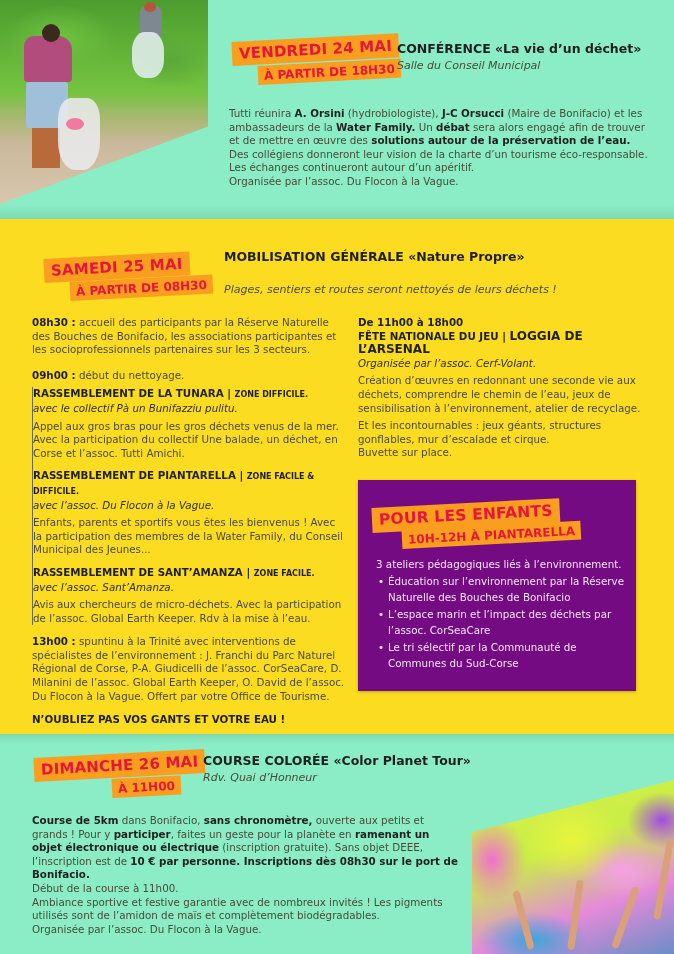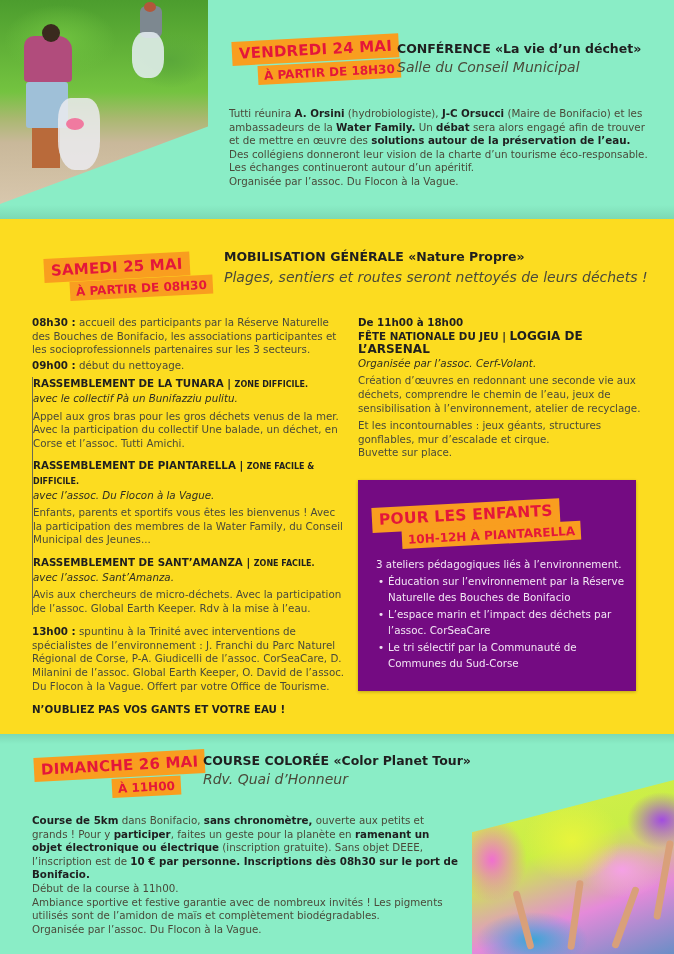--- a/index.html
+++ b/index.html
@@ -30,28 +30,28 @@
   .person2 { position: absolute; left: 140px; top: 6px; width: 22px; height: 32px; background: #7d8890; border-radius: 6px; }
   .person2-head { position: absolute; left: 144px; top: 2px; width: 12px; height: 10px; background: #b2573b; border-radius: 50%; }
   .bag2 { position: absolute; left: 132px; top: 32px; width: 32px; height: 46px; background: rgba(230,240,245,0.85); border-radius: 40%; }
 
   
   .badge { position: absolute; background: #f99e1f; color: #e4173a; font-family: "DejaVu Sans", sans-serif; font-weight: bold; white-space: nowrap; transform: rotate(-3deg); transform-origin: left center; line-height: 1; }
   .badge.big { font-size: 15px; padding: 5px 7px 4px 7px; letter-spacing: 0.2px; }
   .badge.small { font-size: 12px; padding: 4px 6px 3px 6px; }
 
   .ev-title { position: absolute; font-weight: bold; color: #1f1f1f; font-size: 12.5px; white-space: nowrap; }
-  .ev-sub { position: absolute; font-style: italic; color: #4a4a3a; font-size: 14px; white-space: nowrap; }
+  .ev-sub { position: absolute; font-style: italic; color: #4a4a3a; font-size: 11px; white-space: nowrap; }
 
   .para { position: absolute; font-size: 10.3px; line-height: 13.6px; color: #4a4a3a; }
   .para b { color: #1f1f1f; font-weight: bold; }
 
   
   .sat-col { position: absolute; left: 32px; top: 316px; width: 315px; font-size: 10.3px; line-height: 13.6px; color: #4a4a3a; }
-  .sat-col p { margin-bottom: 2px; }
+  .sat-col p { margin-bottom: 12px; }
   .sat-col b { color: #1f1f1f; }
   .rally-block { border-left: 1.5px solid #6a6a55; margin-left: 0; margin-bottom: 10px; }
   .rally { margin-bottom: 9px; }
   .rally .rtitle { font-weight: bold; color: #1f1f1f; font-size: 10.3px; }
   .rally .rtag { font-size: 8px; font-weight: bold; color: #1f1f1f; }
   .rally .rwith { font-style: italic; color: #2f2f22; margin-bottom: 4px; }
   .reminder { font-weight: bold; color: #1f1f1f; font-size: 10.3px; margin-top: 2px; }
 
   .fete { position: absolute; left: 358px; top: 316px; width: 300px; font-size: 10.3px; line-height: 13.6px; color: #4a4a3a; }
   .fete .ftime { font-weight: bold; color: #1f1f1f; }
@@ -106,21 +106,21 @@
     <div>Des collégiens donneront leur vision de la charte d’un tourisme éco-responsable.</div>
     <div>Les échanges continueront autour d’un apéritif.</div>
     <div>Organisée par l’assoc. Du Flocon à la Vague.</div>
   </div>
 </section>
 
 <section class="section yellow">
   <div class="badge big" style="left:44px; top:40px;">SAMEDI 25 MAI</div>
   <div class="badge small" style="left:70px; top:63px;">À PARTIR DE 08H30</div>
   <div class="ev-title" style="left:224px; top:30px;">MOBILISATION GÉNÉRALE «Nature Propre»</div>
-  <div class="ev-sub" style="left:224px; top:50px;">Plages, sentiers et routes seront nettoyés de leurs déchets !</div>
+  <div class="ev-sub" style="left:224px; top:64px;">Plages, sentiers et routes seront nettoyés de leurs déchets !</div>
 </section>
 
 <div class="sat-col">
   <p><b>08h30 :</b><span> accueil des participants par la Réserve Naturelle des Bouches de Bonifacio, les associations participantes et les socioprofessionnels partenaires sur les 3 secteurs.</span></p>
   <p style="margin-bottom:5px;"><b>09h00 :</b><span> début du nettoyage.</span></p>
 
   <div class="rally-block">
     <div class="rally">
       <div><span class="rtitle">RASSEMBLEMENT DE LA TUNARA | </span><span class="rtag">ZONE DIFFICILE.</span></div>
       <div class="rwith">avec le collectif Pà un Bunifazziu pulitu.</div>

